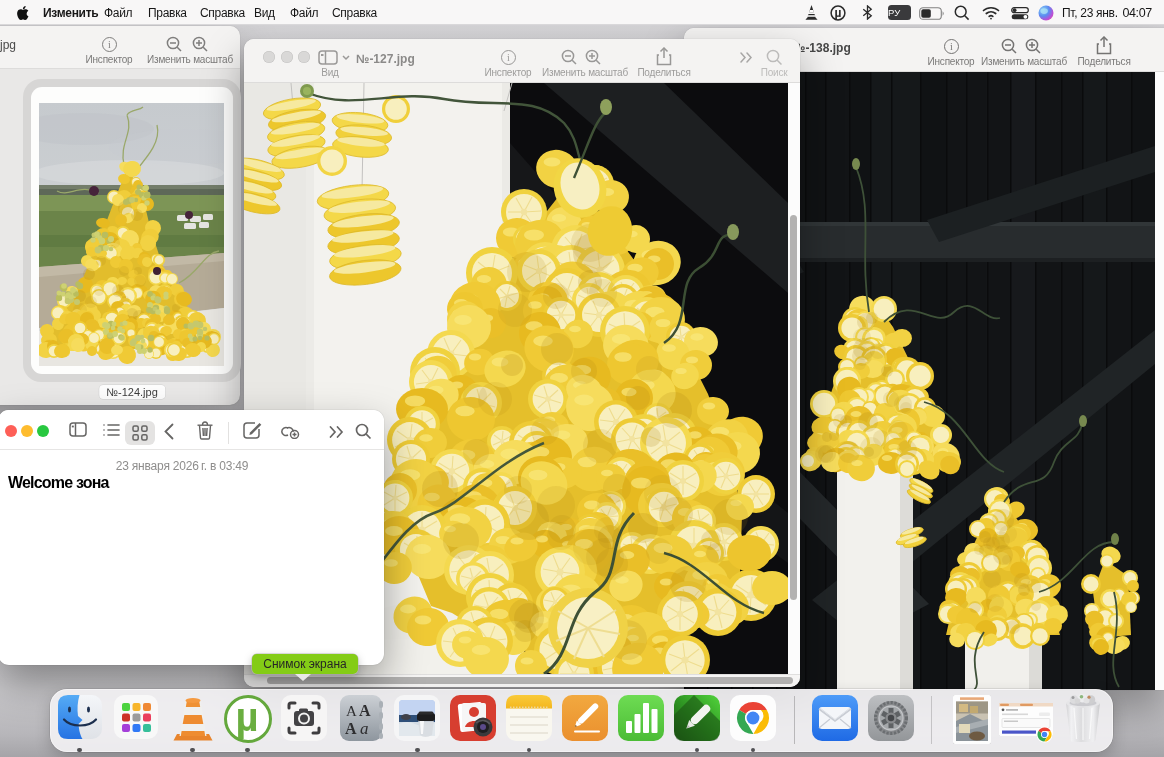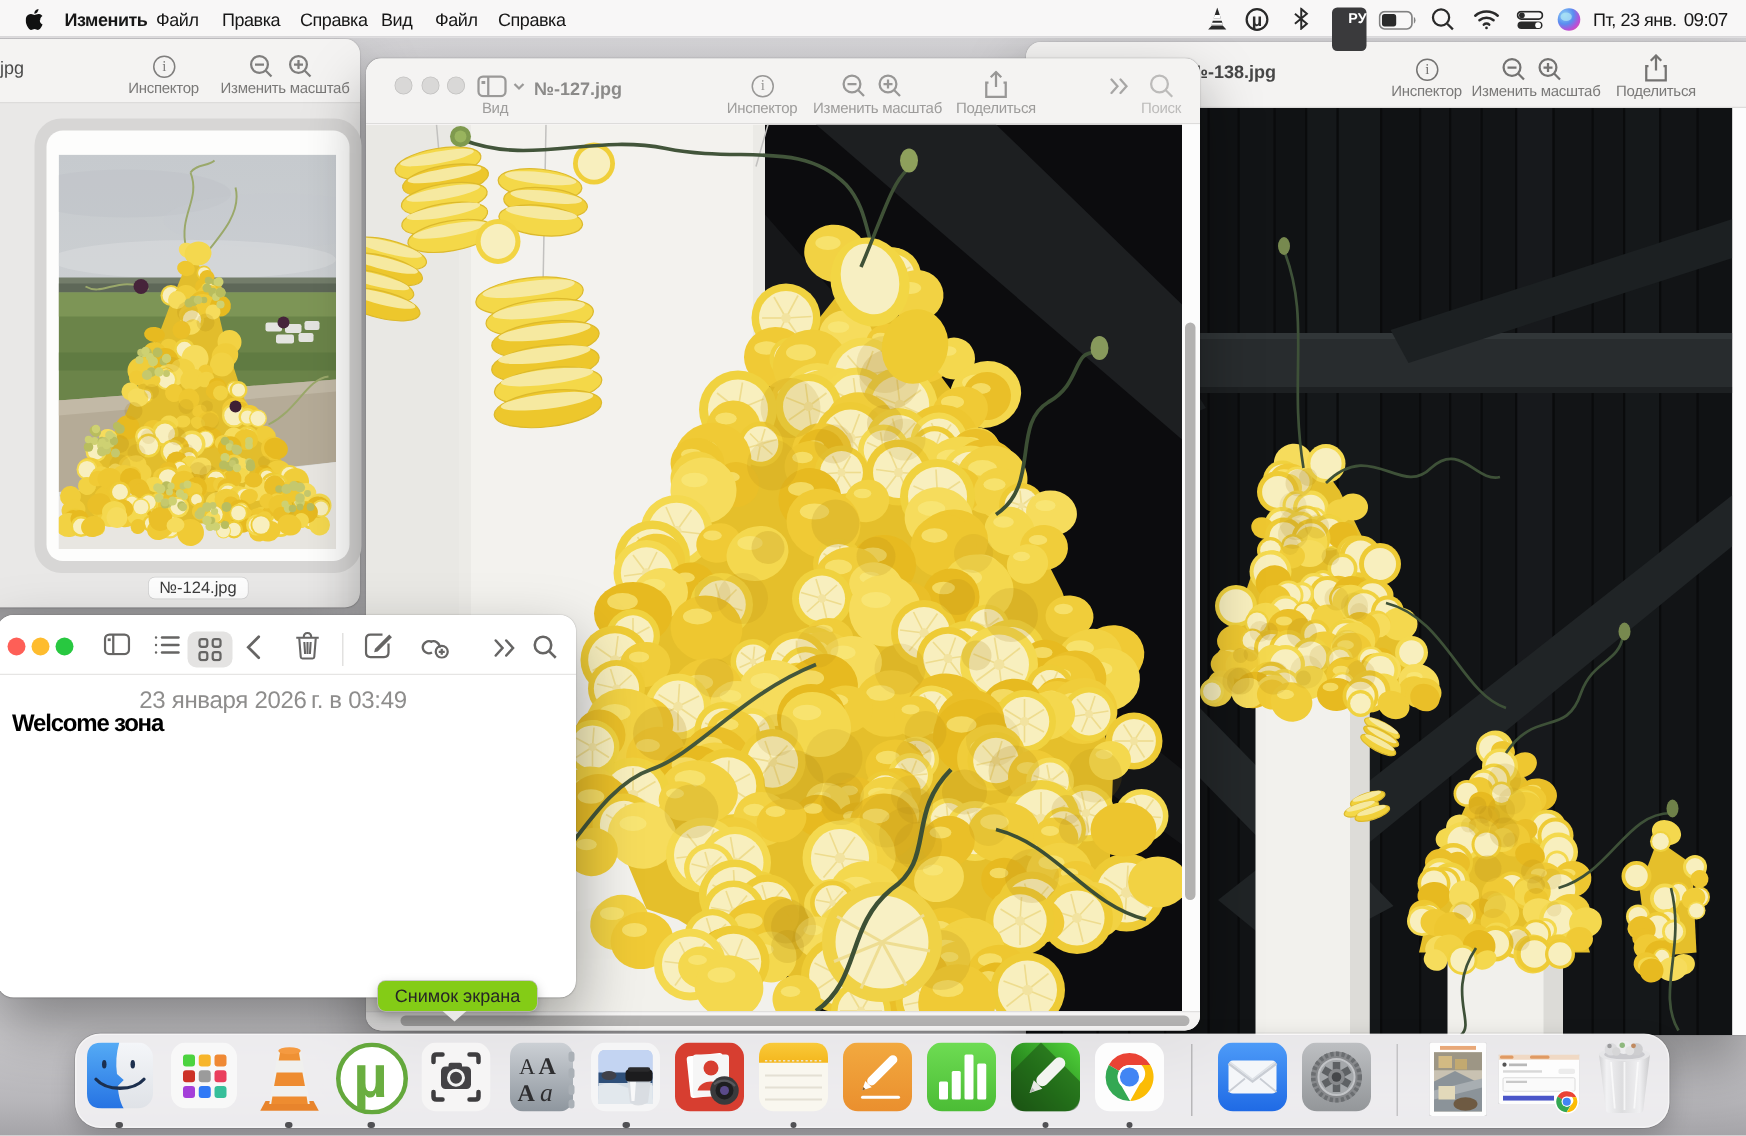--- a/index.html
+++ b/index.html
@@ -2601,21 +2601,21 @@
         <path d="M1.5,1 L6,6 L1.5,11"></path>
         <path d="M8.5,1 L13,6 L8.5,11"></path>
       </g>
     </svg>
     <svg style="position:absolute;left:357px;top:13px" width="17" height="17" viewBox="0 0 17 17">
       <g fill="none" stroke="#666564" stroke-width="1.7">
         <circle cx="7" cy="7" r="5.5"></circle>
         <line x1="11.2" y1="11.2" x2="15.5" y2="15.5"></line>
       </g>
     </svg>
-    <div style="position:absolute;left:184px;top:48.5px;transform:translateX(-50%);white-space:nowrap;font-size:16px;letter-spacing:-0.2px;color:#8e8d8c">23 января 2026 г. в 03:49</div>
+    <div style="position:absolute;left:184px;top:48.5px;transform:translateX(-50%);white-space:nowrap;font-size:12px;letter-spacing:-0.2px;color:#8e8d8c">23 января 2026 г. в 03:49</div>
     <div style="position:absolute;left:10px;top:64px;font-size:16px;letter-spacing:-0.8px;font-weight:700;color:#000000;white-space:nowrap">Welcome зона</div>
   </div>
 <div style="position:absolute;left:252px;top:654px;width:106px;height:20px;background:#84cc16;border-radius:5px;box-shadow:0 0 0 0.5px #bdbcbb,0 3px 8px rgba(0,0,0,0.25);font-size:12px;color:#262626;text-align:center;line-height:20px;z-index:60">Снимок экрана</div>
 <div style="position:absolute;left:295px;top:674px;width:0;height:0;border-left:8px solid transparent;border-right:8px solid transparent;border-top:7px solid #e9e8e7;z-index:60"></div>
 <div style="position:absolute;left:0;top:0;width:1164px;height:25px;background:#f8f7f7;border-bottom:1px solid #d9d8da;z-index:70"></div>
 <svg width="12" height="14" viewBox="0 0 13 16" style="position:absolute;left:17px;top:6px;z-index:71">
     <path fill="#111" d="M10.8,8.5 c0,-2 1.7,-3 1.8,-3.1 c-1,-1.4 -2.5,-1.6 -3,-1.6 c-1.3,-0.1 -2.5,0.75 -3.1,0.75 c-0.6,0 -1.6,-0.73 -2.7,-0.71 C2.4,3.86 1.1,4.6 0.45,5.8 c-1.4,2.45 -0.36,6.1 1,8.1 c0.67,0.98 1.45,2.08 2.5,2.04 c1,-0.04 1.4,-0.65 2.6,-0.65 c1.2,0 1.55,0.65 2.6,0.63 c1.1,-0.02 1.8,-1 2.4,-1.98 c0.77,-1.13 1.08,-2.23 1.1,-2.29 c-0.02,-0.01 -2.1,-0.8 -2.12,-3.15z M8.7,2.3 c0.55,-0.67 0.92,-1.6 0.82,-2.3 c-0.8,0.03 -1.75,0.53 -2.3,1.2 c-0.5,0.59 -0.95,1.54 -0.83,2.45 c0.88,0.07 1.78,-0.45 2.33,-1.12z"></path>
   </svg>
 <div style="position:absolute;left:43px;top:6px;font-size:12px;letter-spacing:-0.3px;font-weight:700;color:#171717;z-index:71">Изменить</div>
 <div style="position:absolute;left:104px;top:6px;font-size:12px;letter-spacing:-0.3px;font-weight:400;color:#171717;z-index:71">Файл</div>
@@ -2631,21 +2631,21 @@
     <polygon points="3.5,8.9 9.5,8.9 9.8,10 3.2,10" fill="#fff"></polygon>
     <polygon points="1.2,12.8 3.3,10.5 9.7,10.5 11.8,12.8" fill="#2a2a2a"></polygon>
   </svg>
 <svg width="16" height="16" viewBox="0 0 16 16" style="position:absolute;left:830px;top:5px;z-index:71">
     <circle cx="8" cy="8" r="6.9" fill="none" stroke="#2a2a2a" stroke-width="1.5"></circle>
     <text x="8" y="12" font-size="12" font-weight="bold" fill="#2a2a2a" text-anchor="middle" font-family="Liberation Sans">µ</text>
   </svg>
 <svg width="11" height="15" viewBox="0 0 11 16" style="position:absolute;left:862px;top:5px;z-index:71">
     <path d="M1,4.5 L9.5,11.5 L5.5,15 L5.5,1 L9.5,4.5 L1,11.5" fill="none" stroke="#2a2a2a" stroke-width="1.4"></path>
   </svg>
-<div style="position:absolute;left:888px;top:5px;width:23px;height:29px;background:#3a3a3c;border-radius:3.5px;color:#fff;font-size:9.5px;font-weight:700;text-align:right;line-height:15px;z-index:71">РУ</div>
+<div style="position:absolute;left:888px;top:5px;width:23px;height:15px;background:#3a3a3c;border-radius:3.5px;color:#fff;font-size:9.5px;font-weight:400;text-align:left;line-height:15px;z-index:71">РУ</div>
 <svg width="26" height="13" viewBox="0 0 26 13" style="position:absolute;left:919px;top:6.5px;z-index:71">
     <rect x="0.7" y="0.7" width="21.6" height="11.6" rx="3.4" fill="none" stroke="#818181" stroke-width="1.1"></rect>
     <rect x="2.3" y="2.3" width="9.5" height="8.4" rx="1.8" fill="#2a2a2a"></rect>
     <path d="M23.6,4.2 a3,3 0 0 1 0,4.6z" fill="#818181"></path>
   </svg>
 <svg width="16" height="16" viewBox="0 0 16 16" style="position:absolute;left:954px;top:5px;z-index:71">
     <g fill="none" stroke="#2a2a2a" stroke-width="1.5">
       <circle cx="6.7" cy="6.7" r="5.4"></circle>
       <line x1="10.8" y1="10.8" x2="14.6" y2="14.6"></line>
     </g>
@@ -2672,21 +2672,21 @@
         <stop offset="0" stop-color="#8fd2f4"></stop>
         <stop offset="0.45" stop-color="#5a8df0"></stop>
         <stop offset="0.75" stop-color="#b84fd8"></stop>
         <stop offset="1" stop-color="#e8549a"></stop>
       </radialGradient>
     </defs>
     <circle cx="8.5" cy="8.5" r="8" fill="url(#sg)"></circle>
     <ellipse cx="6.5" cy="6.5" rx="4" ry="3" fill="#aee4f5" opacity="0.75"></ellipse>
   </svg>
 <div style="position:absolute;left:1062px;top:6px;font-size:12px;letter-spacing:-0.3px;color:#171717;z-index:71">Пт, 23 янв.</div>
-<div style="position:absolute;left:1122.5px;top:6px;font-size:12.5px;letter-spacing:-0.4px;color:#171717;z-index:71">09:07</div>
+<div style="position:absolute;left:1122.5px;top:6px;font-size:12.5px;letter-spacing:-0.4px;color:#171717;z-index:71">04:07</div>
 <div style="position:absolute;left:50px;top:689px;width:1063px;height:63px;background:rgba(245,244,246,0.88);border:1px solid rgba(255,255,255,0.45);box-shadow:0 0 0 0.5px rgba(0,0,0,0.15),0 6px 16px rgba(0,0,0,0.2);border-radius:17px;z-index:50"></div>
 <div style="position:absolute;left:58px;top:695px;z-index:51"><svg width="44" height="44" viewBox="0 0 44 44" style="">
       <defs>
         <linearGradient id="fb" x1="0" y1="0" x2="0" y2="1">
           <stop offset="0" stop-color="#55abf5"></stop>
           <stop offset="1" stop-color="#2673e3"></stop>
         </linearGradient>
         <linearGradient id="fw" x1="0" y1="0" x2="0" y2="1">
           <stop offset="0" stop-color="#f4f6f9"></stop>
           <stop offset="1" stop-color="#dfe2e7"></stop>

